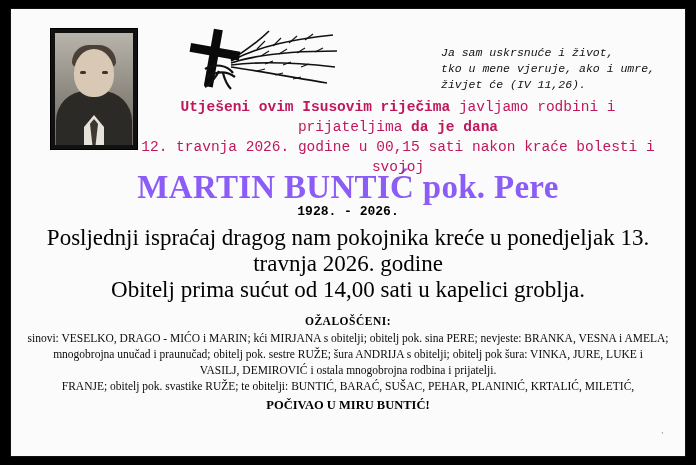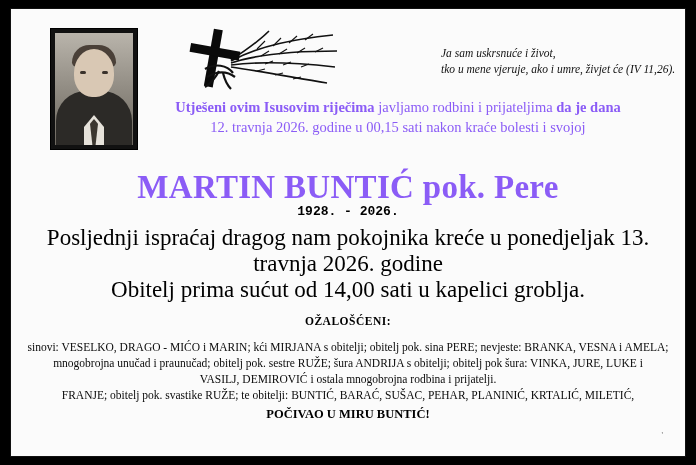--- a/index.html
+++ b/index.html
@@ -28,20 +28,21 @@
     height: 100%;
     background: #fbfbfb;
     border: 1px solid #111;
     padding: 6px 10px 4px 10px;
   }
 
   
   .top {
     position: relative;
     height: 152px;
+    font-family: Liberation Mono, monospace;
   }
   .photo-frame {
     position: absolute;
     left: 30px;
     top: 14px;
     width: 86px;
     height: 120px;
     background: #111;
     padding: 4px;
     box-sizing: border-box;
@@ -133,21 +134,21 @@
     color: #101010;
   }
   .intro {
     position: absolute;
     left: 120px;
     right: 20px;
     top: 82px;
     text-align: center;
     font-size: 14.5px;
     line-height: 20px;
-    color: #8b5cf6;
+    color: #be185d;
   }
   .intro b { font-weight: bold; }
 
   
   .name {
     text-align: center;
     font-size: 33px;
     font-weight: bold;
     letter-spacing: 0.3px;
     color: #8b5cf6;
@@ -179,21 +180,21 @@
     font-weight: bold;
     letter-spacing: 0.5px;
     margin-top: 12px;
     font-family: Liberation Serif, serif;
   }
   .mourners {
     text-align: center;
     font-size: 11.5px;
     line-height: 16px;
     color: #0a0a0a;
-    margin-top: 12px;
+    margin-top: 3px;
     padding: 0 4px;
   }
   .closing {
     text-align: center;
     font-size: 12.5px;
     font-weight: bold;
     margin-top: 4px;
   }
   .corner-mark {
     position: absolute;

